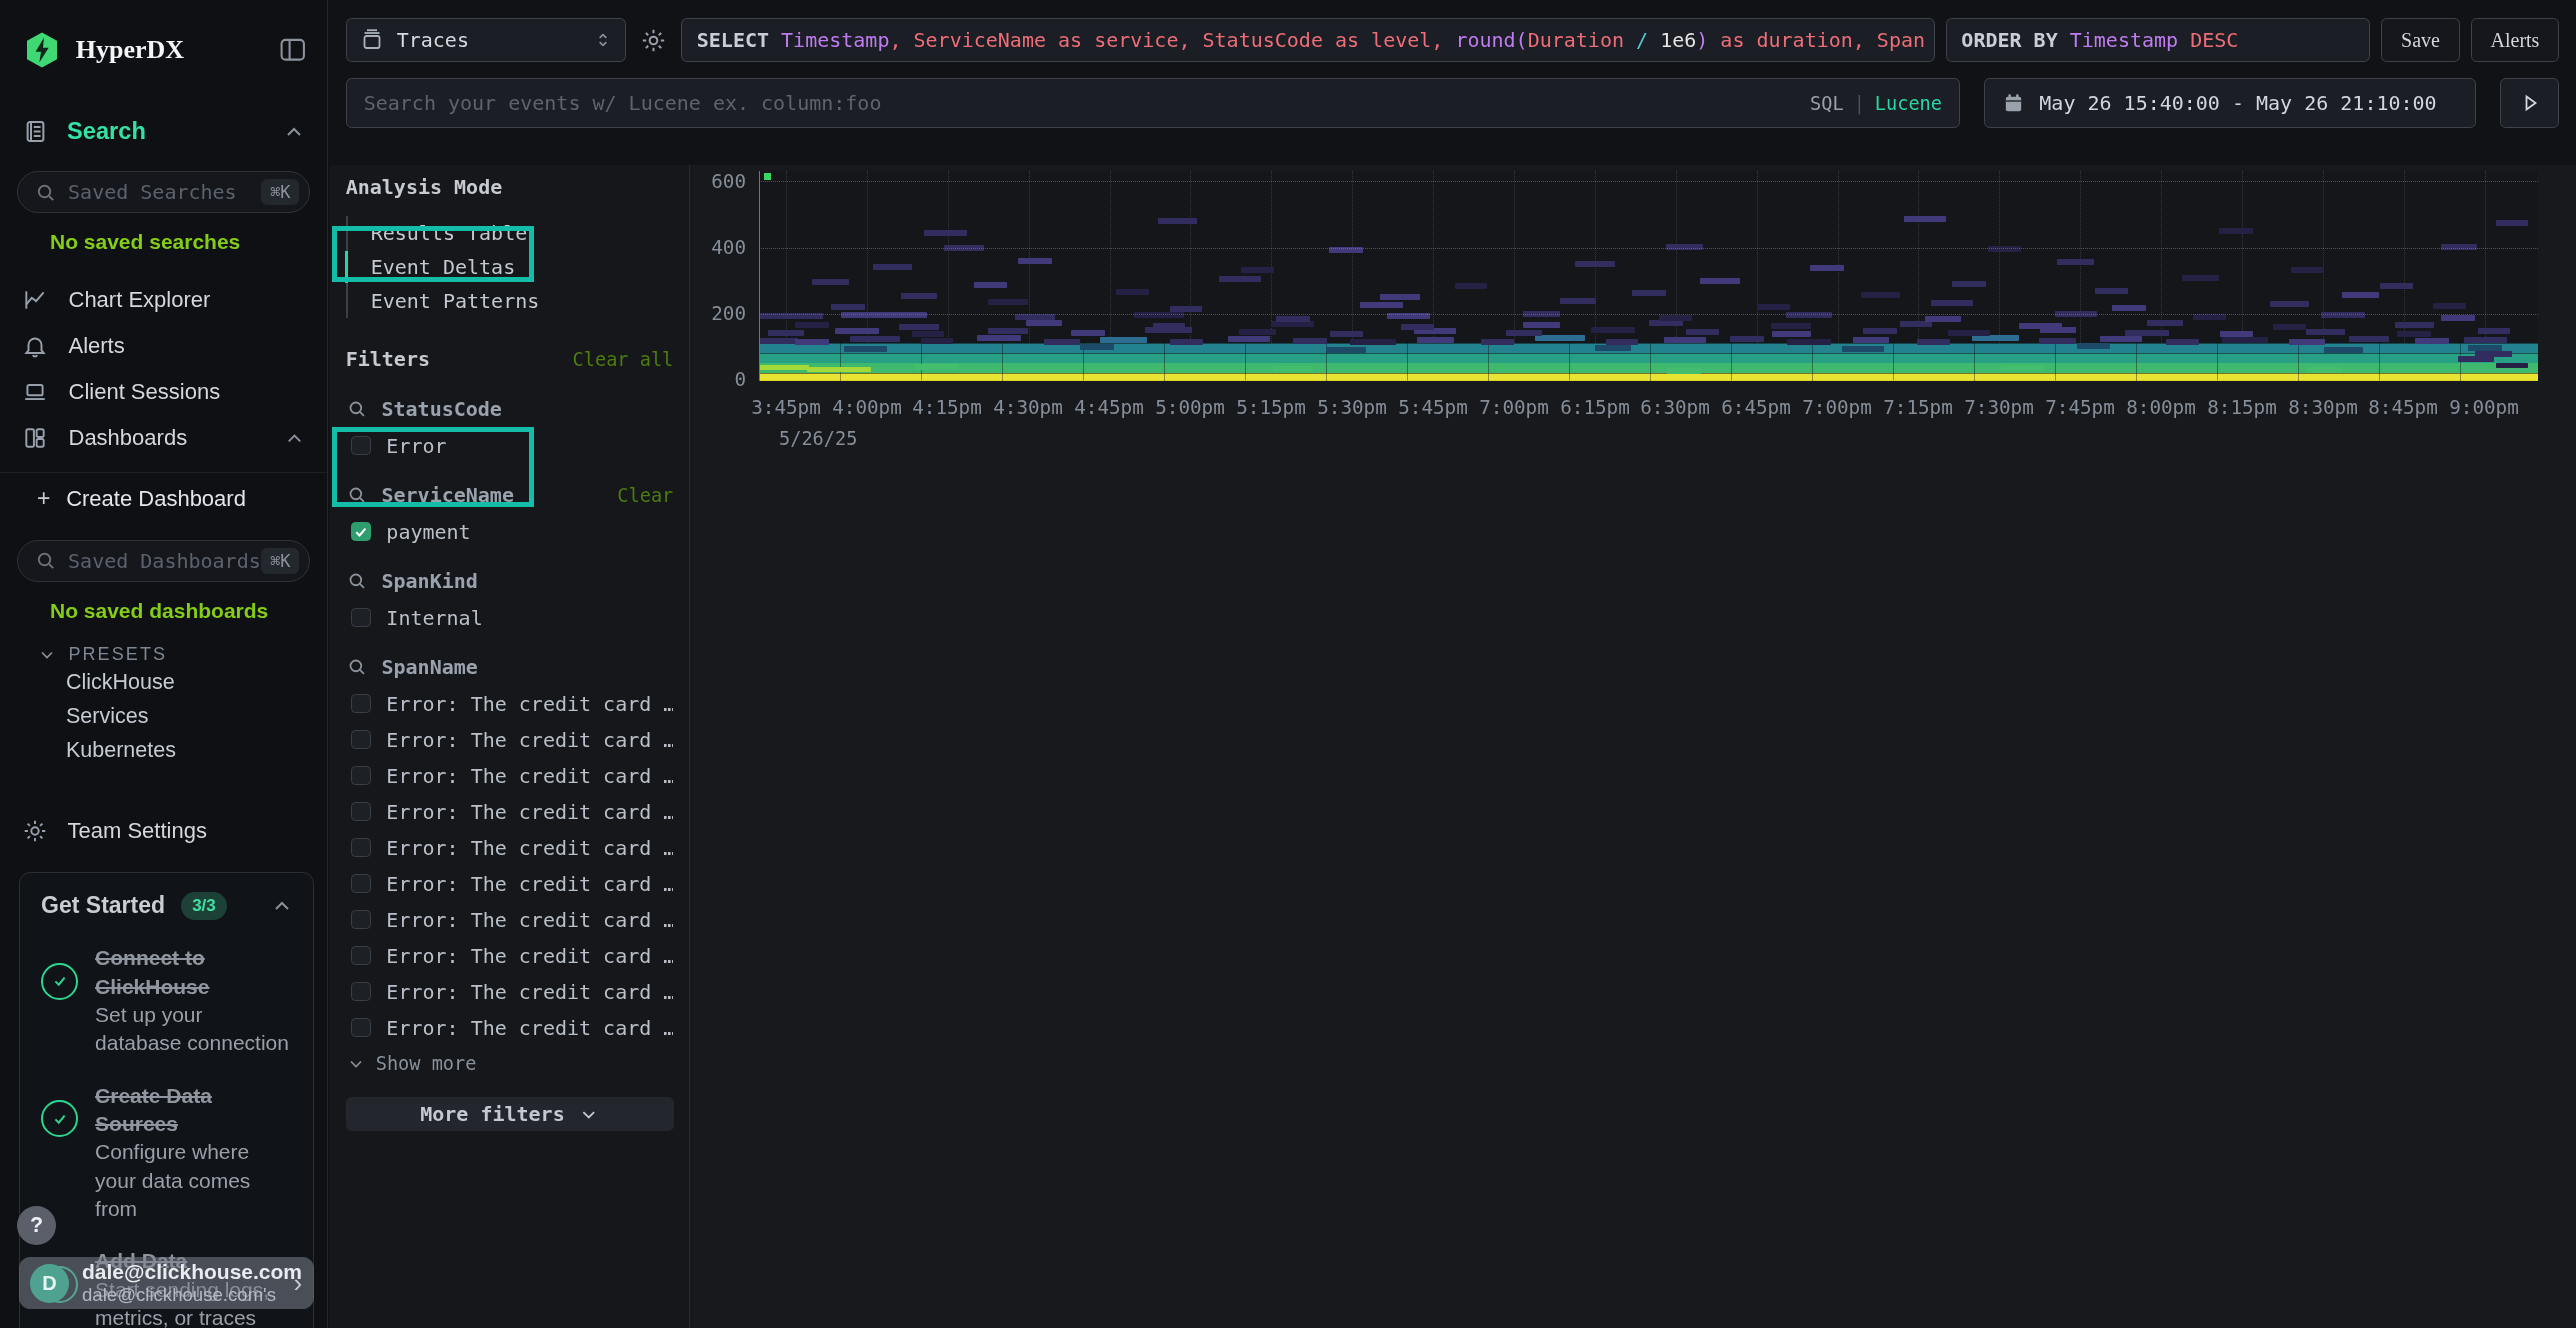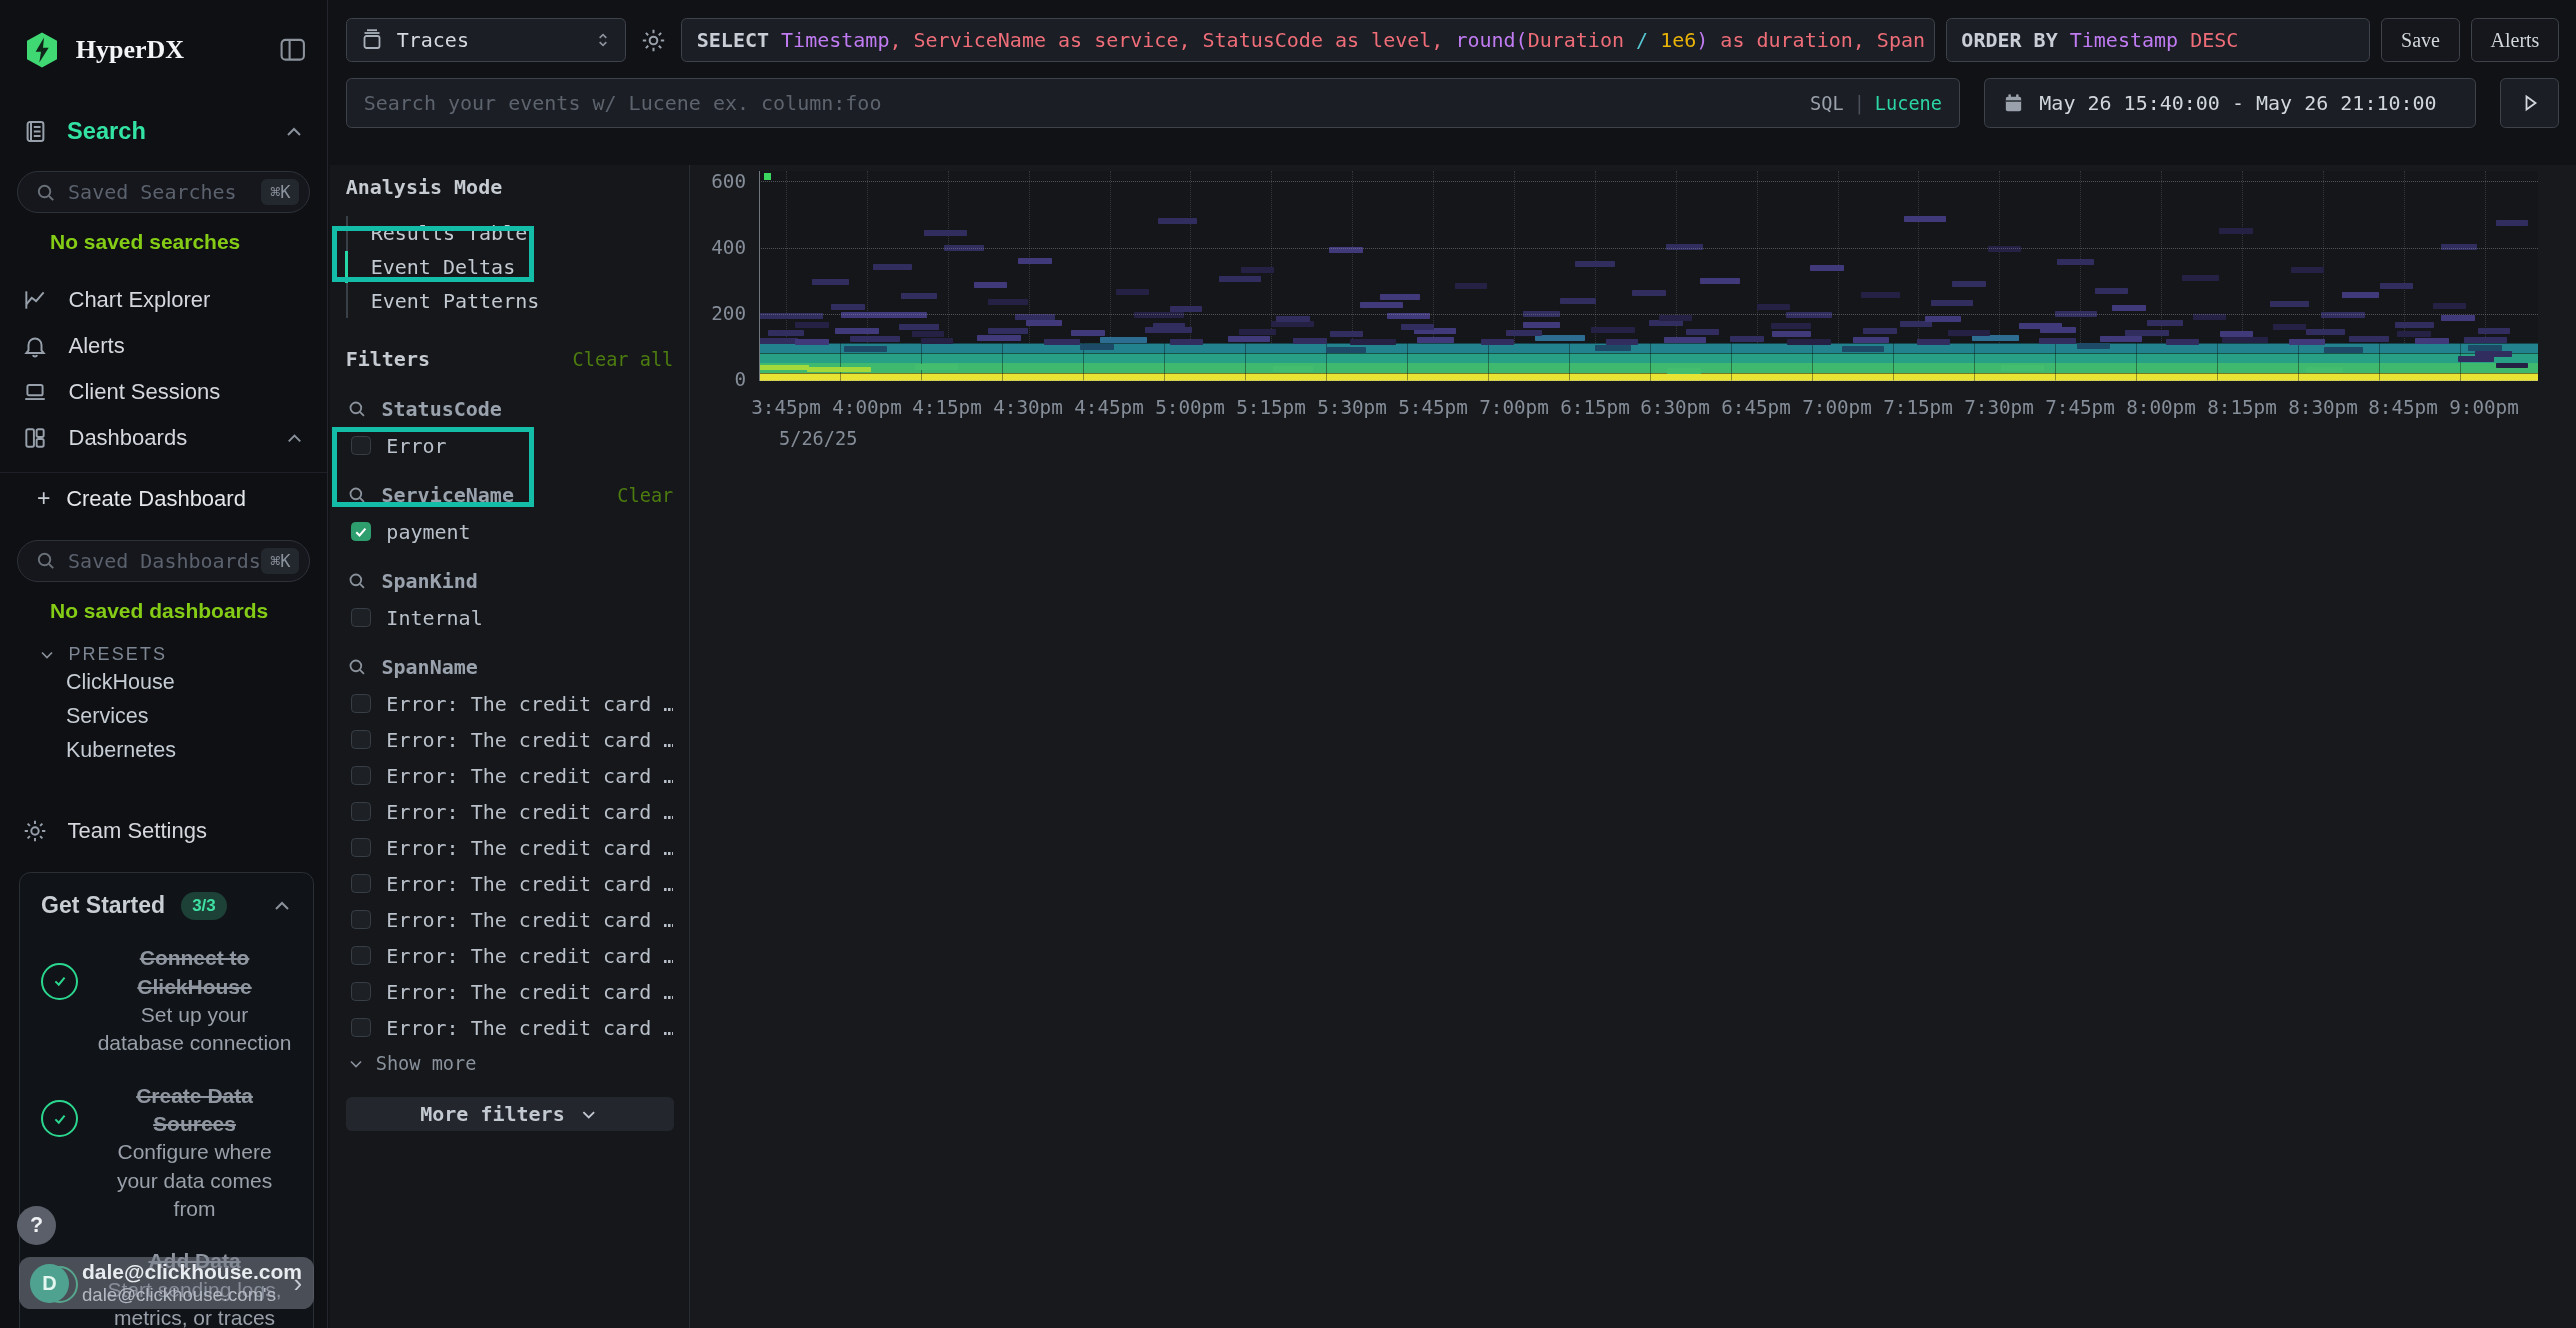--- a/index.html
+++ b/index.html
@@ -47,21 +47,21 @@
   .get-started { position:absolute; left:18.6px; top:872px; width:295px; border:1.4px solid #2b3036;
                  border-radius:11.4px; background:#101317; padding:18.6px 18.6px 21.5px 21.5px; }
   .gs-head { display:flex; align-items:center; }
   .gs-title { font-size:23px; font-weight:bold; color:#c9ced5; }
   .gs-badge { margin-left:15.7px; background:#1d4136; color:#3fe0a3; font-weight:bold; font-size:17px;
               border-radius:715px; padding:4.3px 11.4px; }
   .gs-head .chev { margin-left:auto; }
   .gs-item { display:flex; margin-top:24px; }
   .gs-circ { width:37px; height:37px; border-radius:50%; border:2.1px solid #2bd68f; flex:0 0 auto;
              display:flex; align-items:center; justify-content:center; color:#2bd68f; margin-top:18.6px; }
-  .gs-txt { margin-left:17px;text-align:center; }
+  .gs-txt { margin-left:17px; }
   .gs-item-title { font-size:21px; font-weight:bold; color:#8f96a0; text-decoration:line-through;
                    line-height:1.35; }
   .gs-item-desc { font-size:21px; color:#99a0aa; line-height:1.35; }
   .help-fab { position:absolute; left:17px; top:1206px; width:39px; height:39px; border-radius:50%;
               background:#5a5f6a; color:#eef0f3; font-size:21.5px; font-weight:bold; border:none;
               display:flex; align-items:center; justify-content:center; }
   .user-chip { position:absolute; left:18.6px; top:1257px; width:295px; height:52px; border-radius:11.4px;
                background:rgba(122,128,141,0.55); display:flex; align-items:center; padding:0 11.4px; }
   .avatar { width:39px; height:39px; border-radius:50%; background:#4fa290; color:#e3f6ef;
             font-size:20px; font-weight:bold; display:flex; align-items:center; justify-content:center;
@@ -80,21 +80,21 @@
   .src-select .icon { color:#aab1bb; }
   .src-select .lbl { margin-left:13px; flex:1; }
   .icon-btn { width:33px; height:33px; color:#9aa1ab; background:none; border:none;
               display:flex; align-items:center; justify-content:center; }
   .sql-box { flex:1; padding:0 14.3px; overflow:hidden; white-space:pre; }
   .orderby-box { width:424px; padding:0 14.3px; overflow:hidden; white-space:pre; }
   .tok-kw { color:#c9ced6; font-weight:bold; }
   .tok-purple { color:#c07bf2; }
   .tok-red { color:#ee6d78; }
   .tok-cyan { color:#57c7d4; }
-  .tok-yellow { color:#eab308; }
+  .tok-yellow { color:#e5e5e5; }
   .btn { background:#15171c; border:1.4px solid #3e434b; border-radius:5.7px; height:44px;
          color:#d2d7de; font-family:Liberation Serif, serif; font-size:20px; padding:0 18.6px; }
   .row2 { display:flex; align-items:center; gap:24px; padding:14.3px 17px 0 15.7px; height:66px; }
   .search-box { flex:1; height:50px; padding:0 17px; }
   .search-box input { flex:1; background:transparent; border:none; outline:none; min-width:0;
                       font-family:"DejaVu Sans Mono", monospace; font-size:20px; color:#c3c9d1; }
   .search-box input::placeholder { color:#5d646e; }
   .lang-toggle { display:flex; align-items:center; gap:10px; font-size:18.6px; }
   .lang-sql { color:#9aa1ab; }
   .lang-sep { color:#4a505a; }

